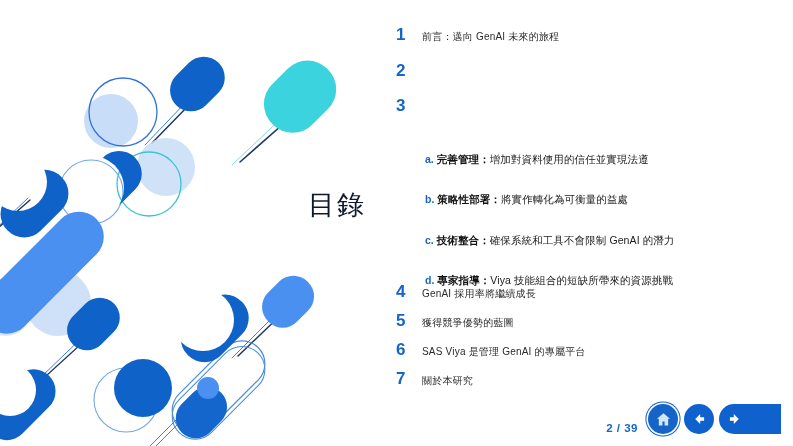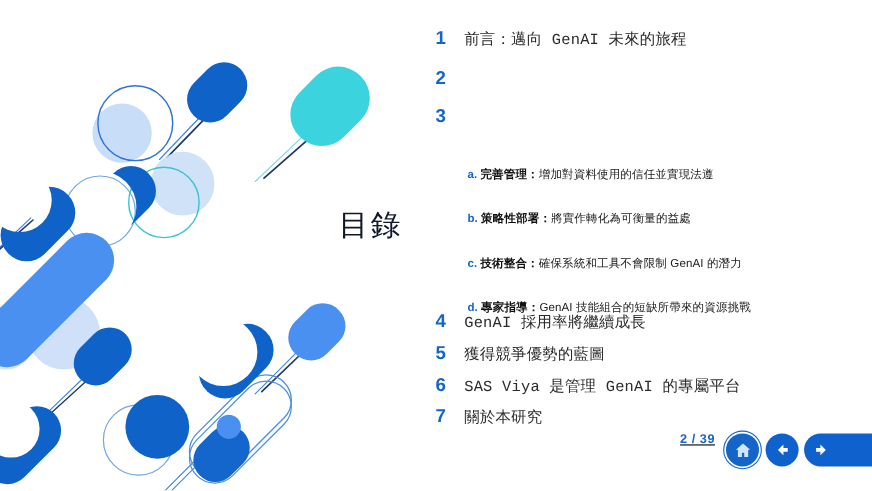--- a/index.html
+++ b/index.html
@@ -22,34 +22,33 @@
 
   
   #agenda{position:absolute;left:396px;top:18px;width:390px;}
   .row{position:absolute;display:flex;align-items:baseline;}
   .num{
     width:26px;flex:0 0 26px;
     font-size:17px;font-weight:bold;color:#1565c8;
     line-height:1;
   }
   .maintext{
-    font-size:14px;color:#2b2b2b;line-height:1.25;white-space:nowrap;
+    font-size:10px;color:#2b2b2b;line-height:1.25;white-space:nowrap;
     letter-spacing:.2px;
-    font-family:Liberation Mono, monospace;
   }
   .subrow{position:absolute;display:flex;align-items:baseline;}
   .letter{
     flex:0 0 auto;margin-right:3px;
     font-size:10.5px;font-weight:bold;color:#1565c8;line-height:1;
   }
   .subtext{font-size:10.5px;color:#1b1b1b;line-height:1.25;white-space:nowrap;letter-spacing:.1px;margin-top:28px;}
   .subtext b{font-weight:bold;color:#111;}
 
   
-  #footer{position:absolute;right:0;bottom:12px;height:40px;display:flex;align-items:flex-start;text-decoration:underline;}
+  #footer{position:absolute;right:12px;bottom:12px;height:40px;display:flex;align-items:flex-end;}
   #pagenum{
     font-size:11.5px;font-weight:bold;color:#1565c8;letter-spacing:.5px;
     margin-right:10px;white-space:nowrap;
   }
   .navbtn{position:relative;display:flex;align-items:center;justify-content:center;}
   #home-btn{width:30px;height:30px;border-radius:50%;background:#1565c8;
             box-shadow:0 0 0 1.6px #ffffff, 0 0 0 2.6px #1565c8;margin-right:6px;}
   #prev-btn{width:30px;height:30px;border-radius:50%;background:#0f62cd;margin-right:5px;}
   #next-btn{width:62px;height:30px;border-radius:15px 0 0 15px;background:#0f62cd;
             justify-content:flex-start;padding-left:7px;box-sizing:border-box;}
@@ -198,21 +197,21 @@
       <span class="subtext"><b>策略性部署：</b><span>將實作轉化為可衡量的益處</span></span>
     </div>
 
     <div class="subrow" style="top:188px;left:29px;">
       <span class="letter">c.</span>
       <span class="subtext"><b>技術整合：</b><span>確保系統和工具不會限制 GenAI 的潛力</span></span>
     </div>
 
     <div class="subrow" style="top:228px;left:29px;">
       <span class="letter">d.</span>
-      <span class="subtext"><b>專家指導：</b><span>GenAI 技能組合的短缺所帶來的資源挑戰</span></span>
+      <span class="subtext"><b>專家指導：</b><span>Viya 技能組合的短缺所帶來的資源挑戰</span></span>
     </div>
 
     <div class="row" style="top:265px;left:0;">
       <span class="num">4</span>
       <span class="maintext">GenAI 採用率將繼續成長</span>
     </div>
 
     <div class="row" style="top:294px;left:0;">
       <span class="num">5</span>
       <span class="maintext">獲得競爭優勢的藍圖</span>

